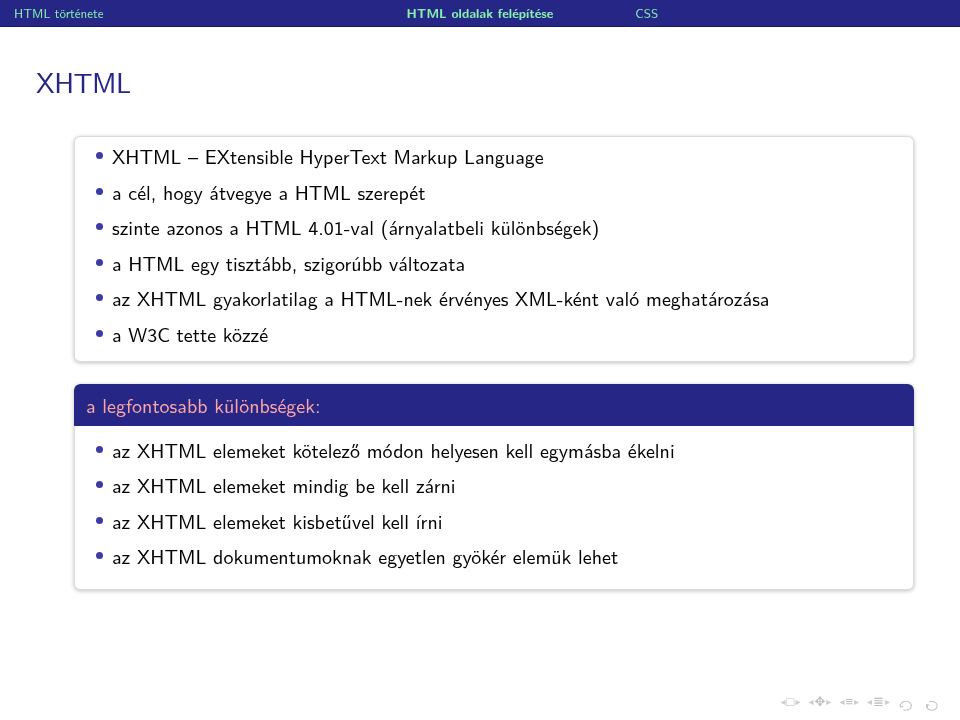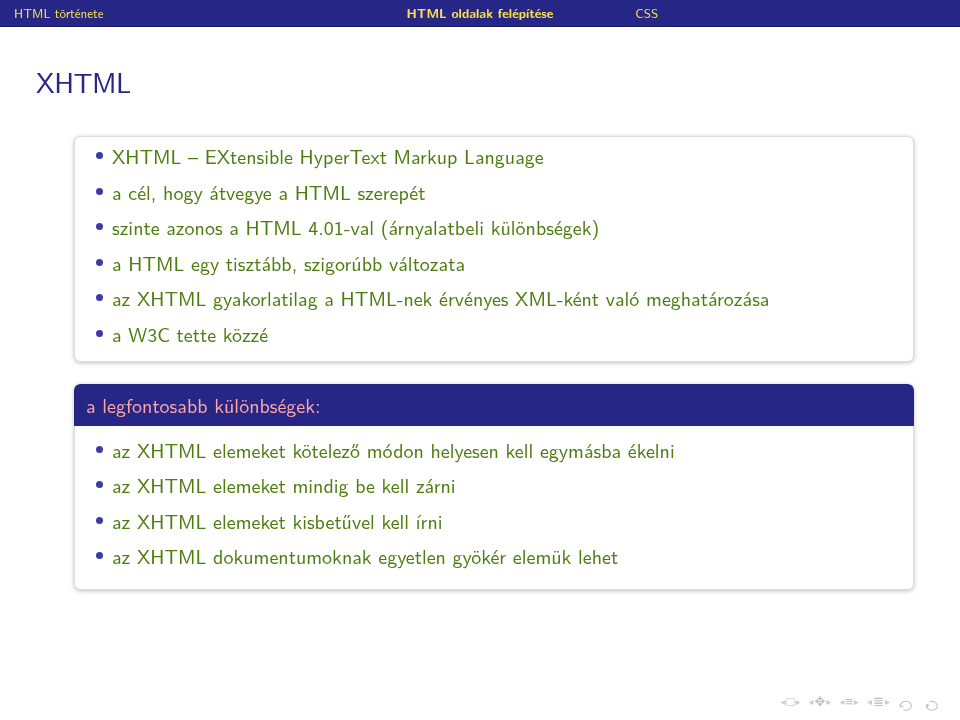--- a/index.html
+++ b/index.html
@@ -7,21 +7,21 @@
     width: 960px; height: 720px;
     font-family: "Latin Modern Sans", "Computer Modern Sans", "Lucida Sans", sans-serif;
     background: #fff;
     position: relative;
     overflow: hidden;
     color: #000;
   }
   .navbar {
     width: 100%;
     background: #262686;
-    color: #fde047;
+    color: #86efac;
     display: flex;
     justify-content: space-between;
     align-items: center;
     font-size: 13px;
     padding: 3px 14px 4px 14px;
     border-bottom: 1px solid #1a1a60;
   }
   .nav-left, .nav-right { flex: 1; }
   .nav-center { flex: 1; text-align: center; font-weight: bold; }
   .nav-right { }
@@ -56,21 +56,21 @@
   }
   .plain-body {
     padding: 2px 8px 10px 8px;
   }
   ul { list-style: none; }
   li {
     position: relative;
     padding: 4px 0 4px 30px;
     font-size: 20px;
     line-height: 1.38;
-    color: #4d7c0f;
+    color: #000000;
   }
   li::before {
     content: "";
     position: absolute;
     left: 14px;
     top: 14px;
     width: 7px;
     height: 7px;
     border-radius: 50%;
     background: #3b3ba8;

